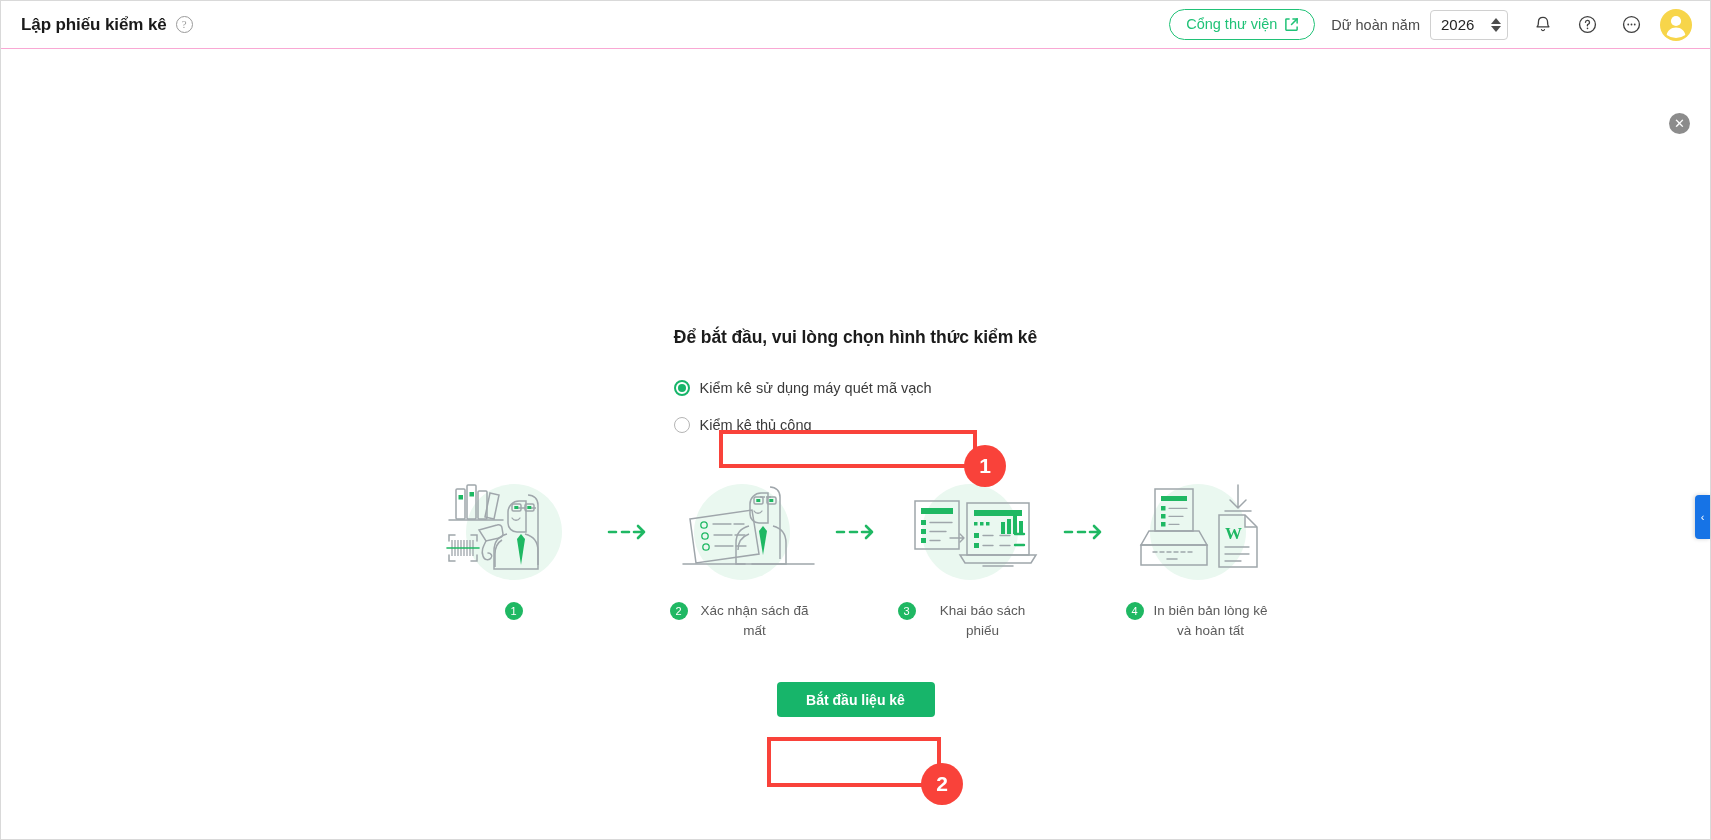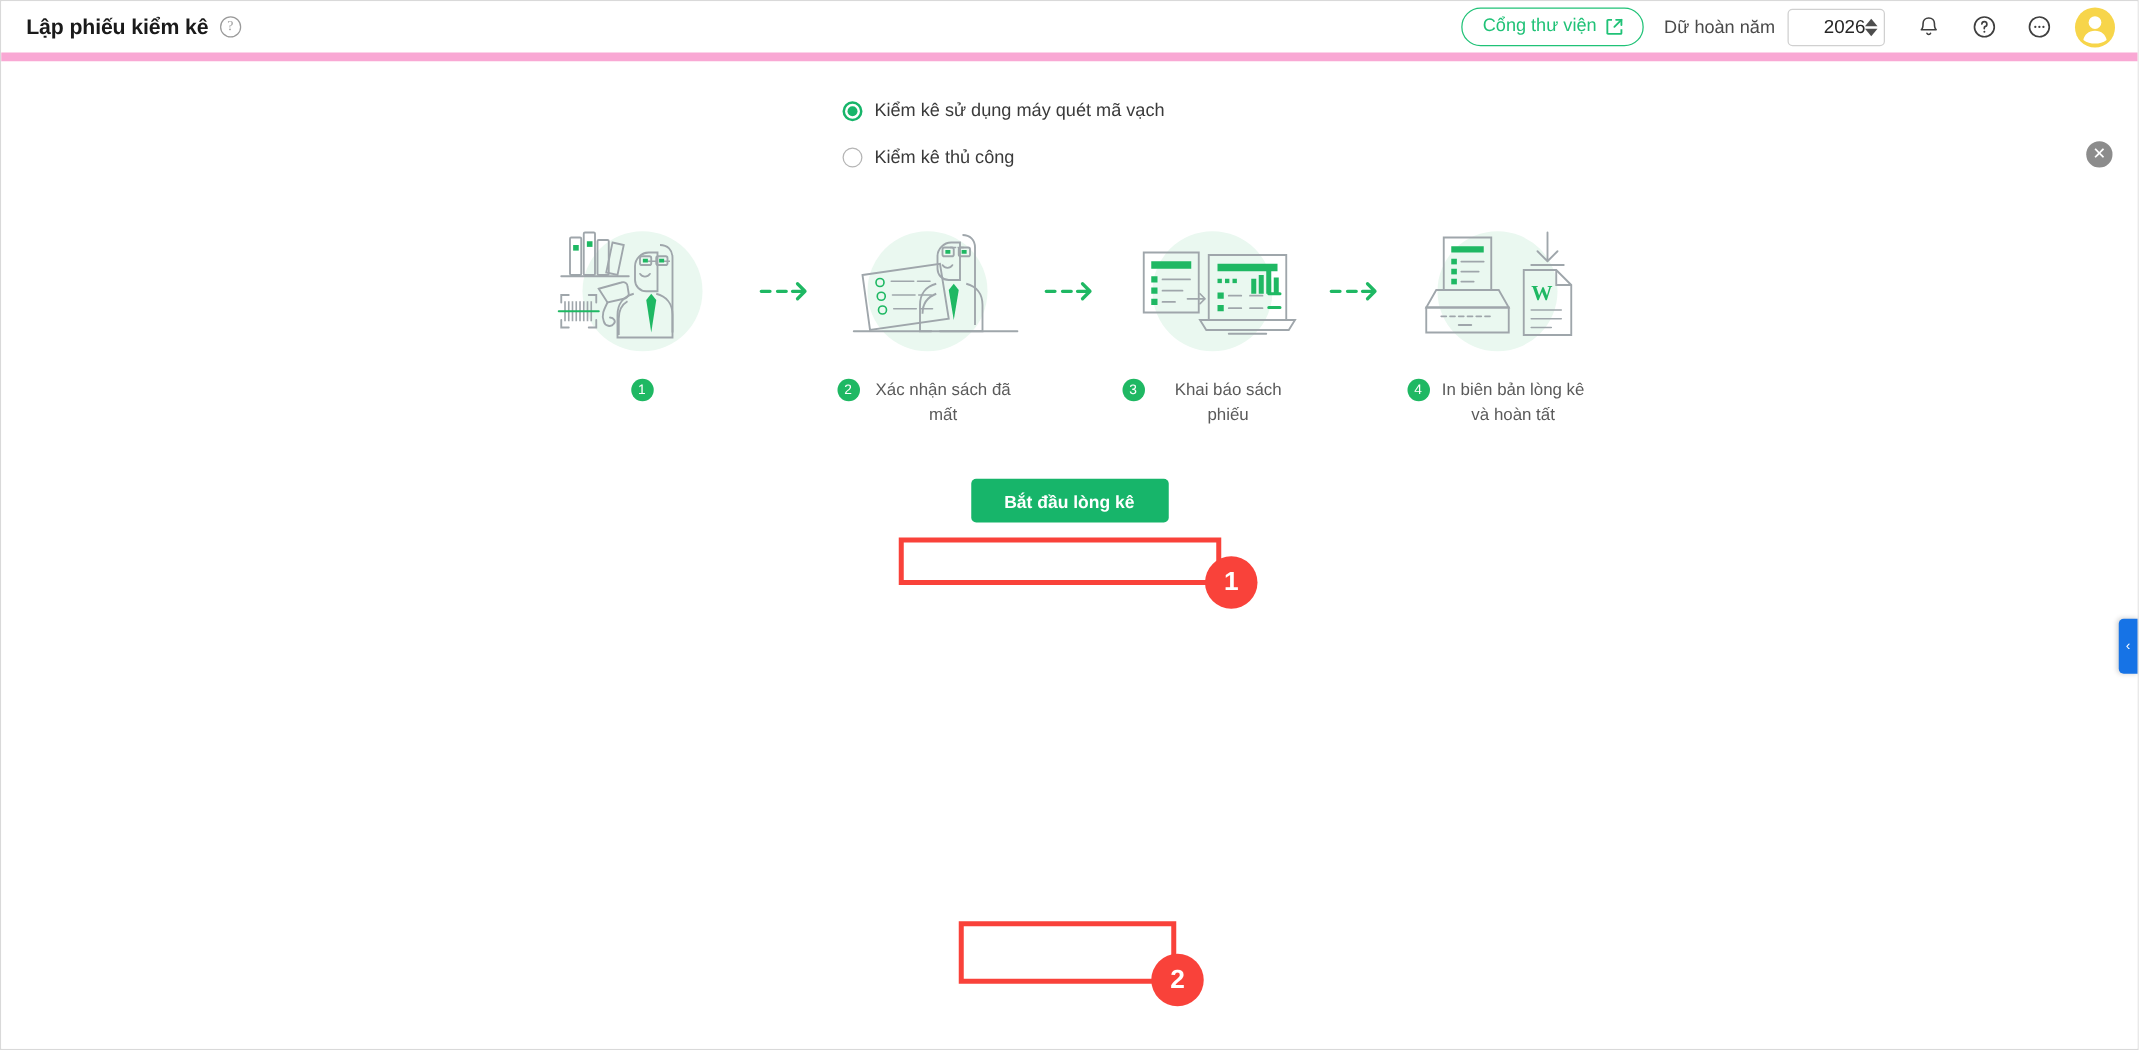--- a/index.html
+++ b/index.html
@@ -14,21 +14,21 @@
     width: 1711px; height: 840px;
     background: #ffffff;
     border: 1px solid #d9d9d9;
     display: flex; flex-direction: column;
   }
 
   
   .header {
     height: 48px; min-height: 48px;
     background: #ffffff;
-    border-bottom: 7px solid #f9a8d4;
+    border-bottom: 1px solid #f9a8d4;
     display: flex; align-items: center;
     padding: 0 18px 0 20px;
     position: relative;
     z-index: 5;
   }
   .page-title {
     font-size: 17px; font-weight: bold; color: #1a1a1a;
     letter-spacing: -0.1px;
   }
   .help-circle {
@@ -51,21 +51,21 @@
   .portal-btn svg { display: block; }
 
   .year-label {
     font-size: 14.5px; color: #4a4a4a; margin-left: 16px; white-space: nowrap;
   }
   .year-spin {
     margin-left: 10px;
     width: 78px; height: 30px;
     border: 1px solid #d0d0d0; border-radius: 4px;
     display: flex; align-items: center; justify-content: space-between;
-    padding: 0 6px 0 28px; background: #fff;
+    padding: 0 6px 0 10px; background: #fff;
   }
   .year-spin .val { font-size: 15px; color: #262626; }
   .spin-arrows { display: flex; flex-direction: column; gap: 2px; line-height: 0; }
   .spin-arrows span {
     width: 0; height: 0; border-left: 5px solid transparent; border-right: 5px solid transparent;
   }
   .spin-arrows .up { border-bottom: 6px solid #4d4d4d; }
   .spin-arrows .down { border-top: 6px solid #4d4d4d; }
 
   .hicon {
@@ -265,20 +265,21 @@
     </div>
   </div>
 
   <div class="body-area">
 
     <div class="close-x">✕</div>
     <div class="side-tab">‹</div>
 
     <div class="center-wrap">
 
+      <div class="headline">Để bắt đầu, vui lòng chọn hình thức kiểm kê</div>
 
       <div class="radios">
         <div class="radio-row">
           <span class="radio-ring on"></span>
           <span class="radio-label">Kiểm kê sử dụng máy quét mã vạch</span>
         </div>
         <div class="radio-row">
           <span class="radio-ring"></span>
           <span class="radio-label">Kiểm kê thủ công</span>
         </div>
@@ -468,21 +469,21 @@
           </div>
           <div class="step-caption">
             <span class="step-num">4</span>
             <span class="step-text">In biên bản lòng kê và hoàn tất</span>
           </div>
         </div>
 
       </div>
 
       <div class="start-wrap">
-        <button class="start-btn">Bắt đầu lòng kê</button>
+        <button class="start-btn">Bắt đầu liệu kê</button>
       </div>
 
     </div>
 
     <div class="hl-box hl-radio"></div>
     <div class="badge badge-1">1</div>
     <div class="hl-box hl-btn"></div>
     <div class="badge badge-2">2</div>
 
   </div>

